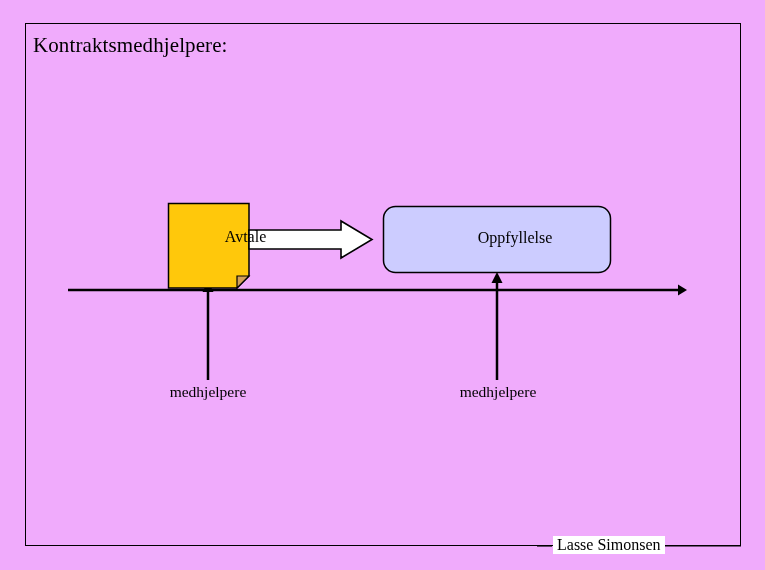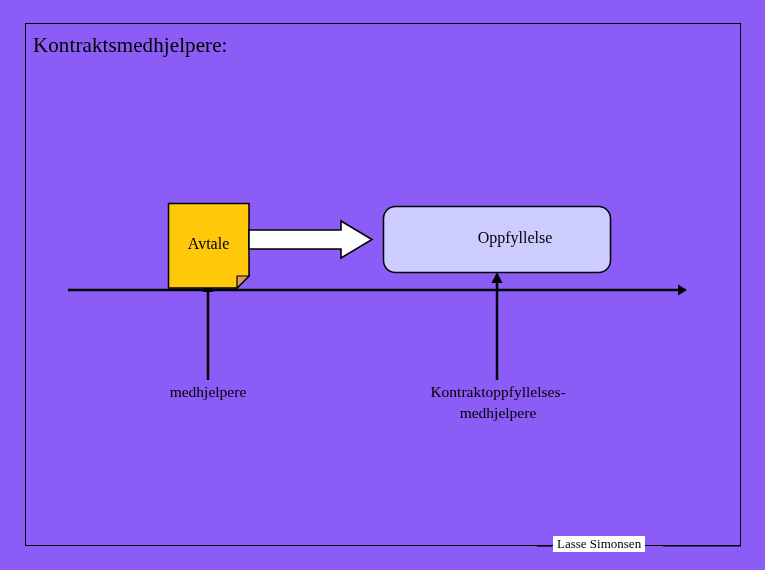--- a/index.html
+++ b/index.html
@@ -4,21 +4,21 @@
 <style>
   html, body {
     margin: 0;
     padding: 0;
     background: #ffffff;
   }
   #canvas {
     position: relative;
     width: 765px;
     height: 570px;
-    background: #8b5cf6;
+    background: #f0abfc;
     overflow: hidden;
     font-family: "Liberation Serif", "DejaVu Serif", serif;
   }
 
   
   .frame {
     position: absolute;
     left: 25px;
     top: 23px;
     width: 716px;
@@ -49,23 +49,24 @@
 
   
   .node-label {
     position: absolute;
     text-align: center;
     color: #000000;
     white-space: nowrap;
   }
   .label-avtale {
     left: 168px;
-    top: 235px;
+    top: 228px;
     width: 81px;
     font-size: 16px;
+    padding-left: 37px;
   }
   .label-oppfyllelse {
     left: 383px;
     top: 229px;
     width: 264px;
     font-size: 16px;
   }
 
   
   .caption {
@@ -84,21 +85,21 @@
     left: 398px;
     top: 381px;
     width: 200px;
   }
 
   
   .footer-name {
     position: absolute;
     left: 553px;
     top: 536px;
-    font-size: 13px;
+    font-size: 16px;
     color: #000000;
     white-space: nowrap;
     background: #ffffff;
     padding: 0 4px;
   }
 </style>
 </head>
 <body>
 
 <div id="canvas">
@@ -145,19 +146,18 @@
 
   <div class="node-label label-avtale">Avtale</div>
 
   <div class="node-label label-oppfyllelse">Oppfyllelse</div>
 
   <div class="caption caption-left">
     <div>medhjelpere</div>
   </div>
 
   <div class="caption caption-right">
-    <div>Kontraktoppfyllelses-</div>
     <div>medhjelpere</div>
   </div>
 
   <div class="footer-name">Lasse Simonsen</div>
 
 </div>
 
 </body></html>

